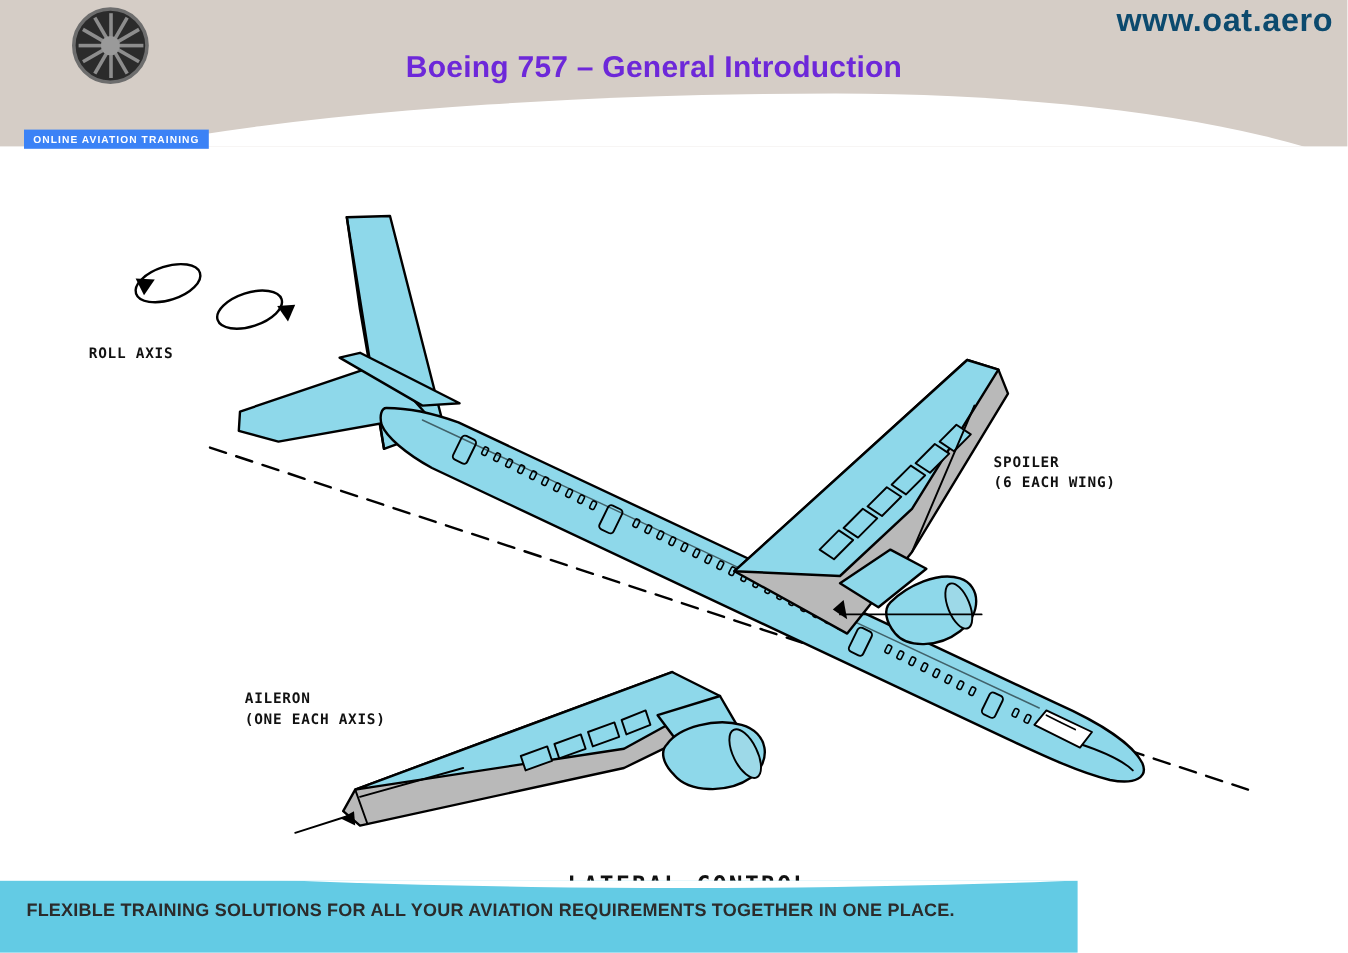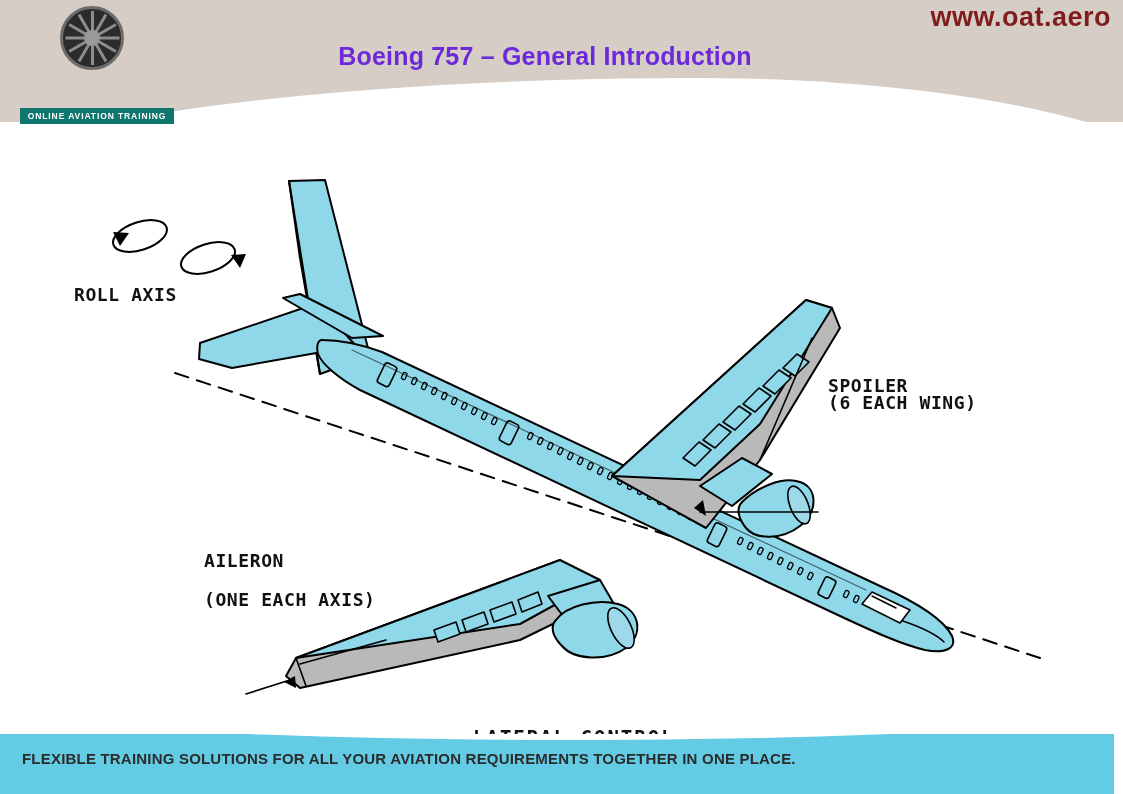--- a/index.html
+++ b/index.html
@@ -43,21 +43,21 @@
     font-weight: bold;
     color: #6d28d9;
     letter-spacing: 0.2px;
   }
   .site-url {
     position: absolute;
     right: 12px;
     top: 2px;
     font-size: 27px;
     font-weight: bold;
-    color: #7f1d1d;
+    color: #0c4a6e;
     letter-spacing: 0.5px;
   }
 
   
   .logo {
     position: absolute;
     left: 18px;
     top: 4px;
     width: 160px;
     height: 124px;
@@ -98,35 +98,35 @@
     letter-spacing: -1px;
     line-height: 40px;
   }
   .logo-word .dot { color: #1a1a1a; }
   .logo-word .aero { font-weight: normal; color: #3a3a3a; }
   .logo-strap {
     position: absolute;
     left: 2px; top: 104px;
     width: 154px;
     height: 16px;
-    background: #0f766e;
+    background: #3b82f6;
     color: #ffffff;
     font-size: 8.5px;
     font-weight: bold;
     letter-spacing: 0.9px;
     text-align: center;
     line-height: 16px;
   }
 
   
   .footer-band {
     position: absolute;
     left: 0;
     bottom: 0;
-    width: 1114px;
+    width: 898px;
     height: 60px;
     background: #63cbe4;
     overflow: hidden;
   }
   .footer-band .curve {
     position: absolute;
     left: -80px;
     top: -40px;
     width: 1300px;
     height: 46px;
@@ -149,21 +149,21 @@
     left: 0;
     top: 128px;
     width: 1123px;
     height: 630px;
   }
   .diagram-svg { display: block; }
 
   .dlabel {
     position: absolute;
     font-family: "DejaVu Sans Mono", monospace;
-    font-size: 18px;
+    font-size: 12px;
     font-weight: bold;
     color: #111111;
     letter-spacing: 0.6px;
     line-height: 17px;
     white-space: pre;
   }
   .caption {
     position: absolute;
     font-family: "DejaVu Sans Mono", monospace;
     font-size: 19px;
@@ -330,21 +330,21 @@
       <path d="M290 552 L246 566" stroke-width="1.6"></path>
       <path d="M295 548 L284 554 L296 560 Z" fill="#000" stroke="none"></path>
     </g>
   </svg>
 
   <div class="dlabel" style="left:74px; top:158px;">ROLL AXIS</div>
 
   <div class="dlabel" style="left:828px; top:249px;text-align:center;">SPOILER</div>
   <div class="dlabel" style="left:828px; top:266px;">(6 EACH WING)</div>
 
-  <div class="dlabel" style="left:204px; top:424px;">AILERON</div>
+  <div class="dlabel" style="left:204px; top:446px;">AILERON</div>
   <div class="dlabel" style="left:204px; top:463px;">(ONE EACH AXIS)</div>
 
   <div class="caption" style="left:473px; top:598px;">LATERAL  CONTROL</div>
 </div>
 
 <div class="footer-band">
   <div class="curve"></div>
   <div class="footer-text">FLEXIBLE TRAINING SOLUTIONS FOR ALL YOUR AVIATION REQUIREMENTS TOGETHER IN ONE PLACE.</div>
 </div>
 

